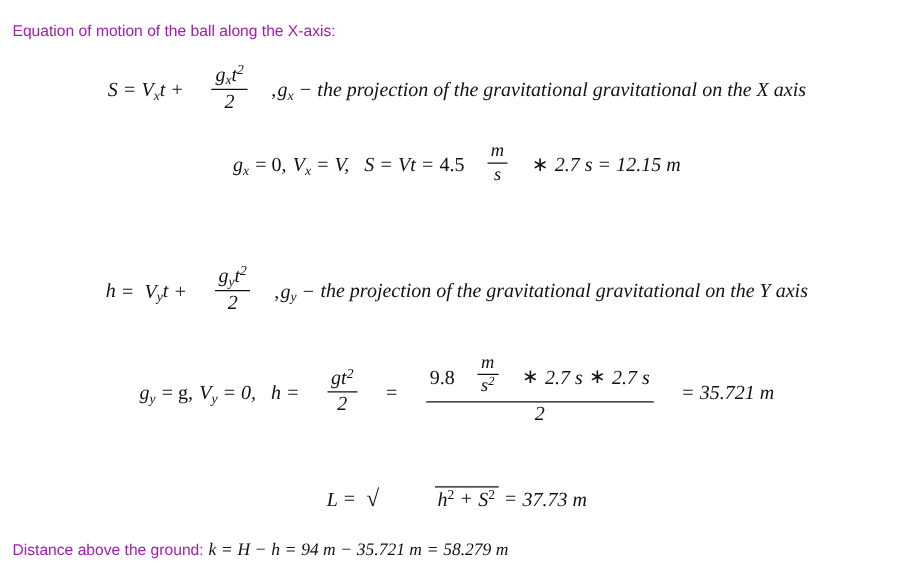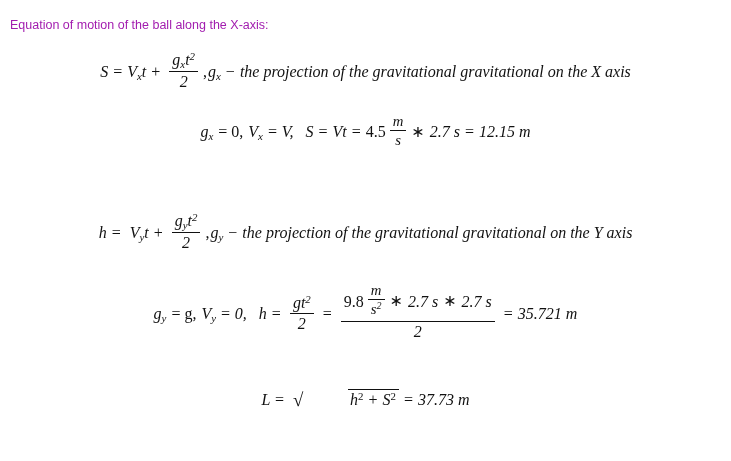--- a/index.html
+++ b/index.html
@@ -38,21 +38,21 @@
     font-size: 14px;
   }
   .up {
     font-style: normal;
   }
   
   .frac {
     display: inline-block;
     vertical-align: middle;
     text-align: center;
-    margin: 0 4px;
+    margin: 0 18px;
     position: relative;
     top: -0.15em;
   }
   .frac .num {
     display: block;
     padding: 0 3px;
     line-height: 1.15;
   }
   .frac .den {
     display: block;
@@ -183,14 +183,30 @@
 
 
   <div class="line math wfull ctr" style="top:389px;">
     <span>L</span>
     <span class="op">=</span>
     &nbsp;<span class="sqrt"><span class="sign">√</span><span class="radicand"><span>h</span><sup class="up">2</sup> <span class="op">+</span> <span>S</span><sup class="up">2</sup></span></span>
     <span class="op">=</span>
     <span>37.73 m</span>
   </div>
 
+  <div class="line" style="left:10px; top:431px;">
+    <span class="plain">Distance above the ground:</span>
+    <span class="math math-sm">
+      <span>k</span>
+      <span class="op">=</span>
+      <span>H</span>
+      <span class="op">−</span>
+      <span>h</span>
+      <span class="op">=</span>
+      <span>94 m</span>
+      <span class="op">−</span>
+      <span>35.721 m</span>
+      <span class="op">=</span>
+      <span>58.279 m</span>
+    </span>
+  </div>
 
 </div>
 
 </body></html>

